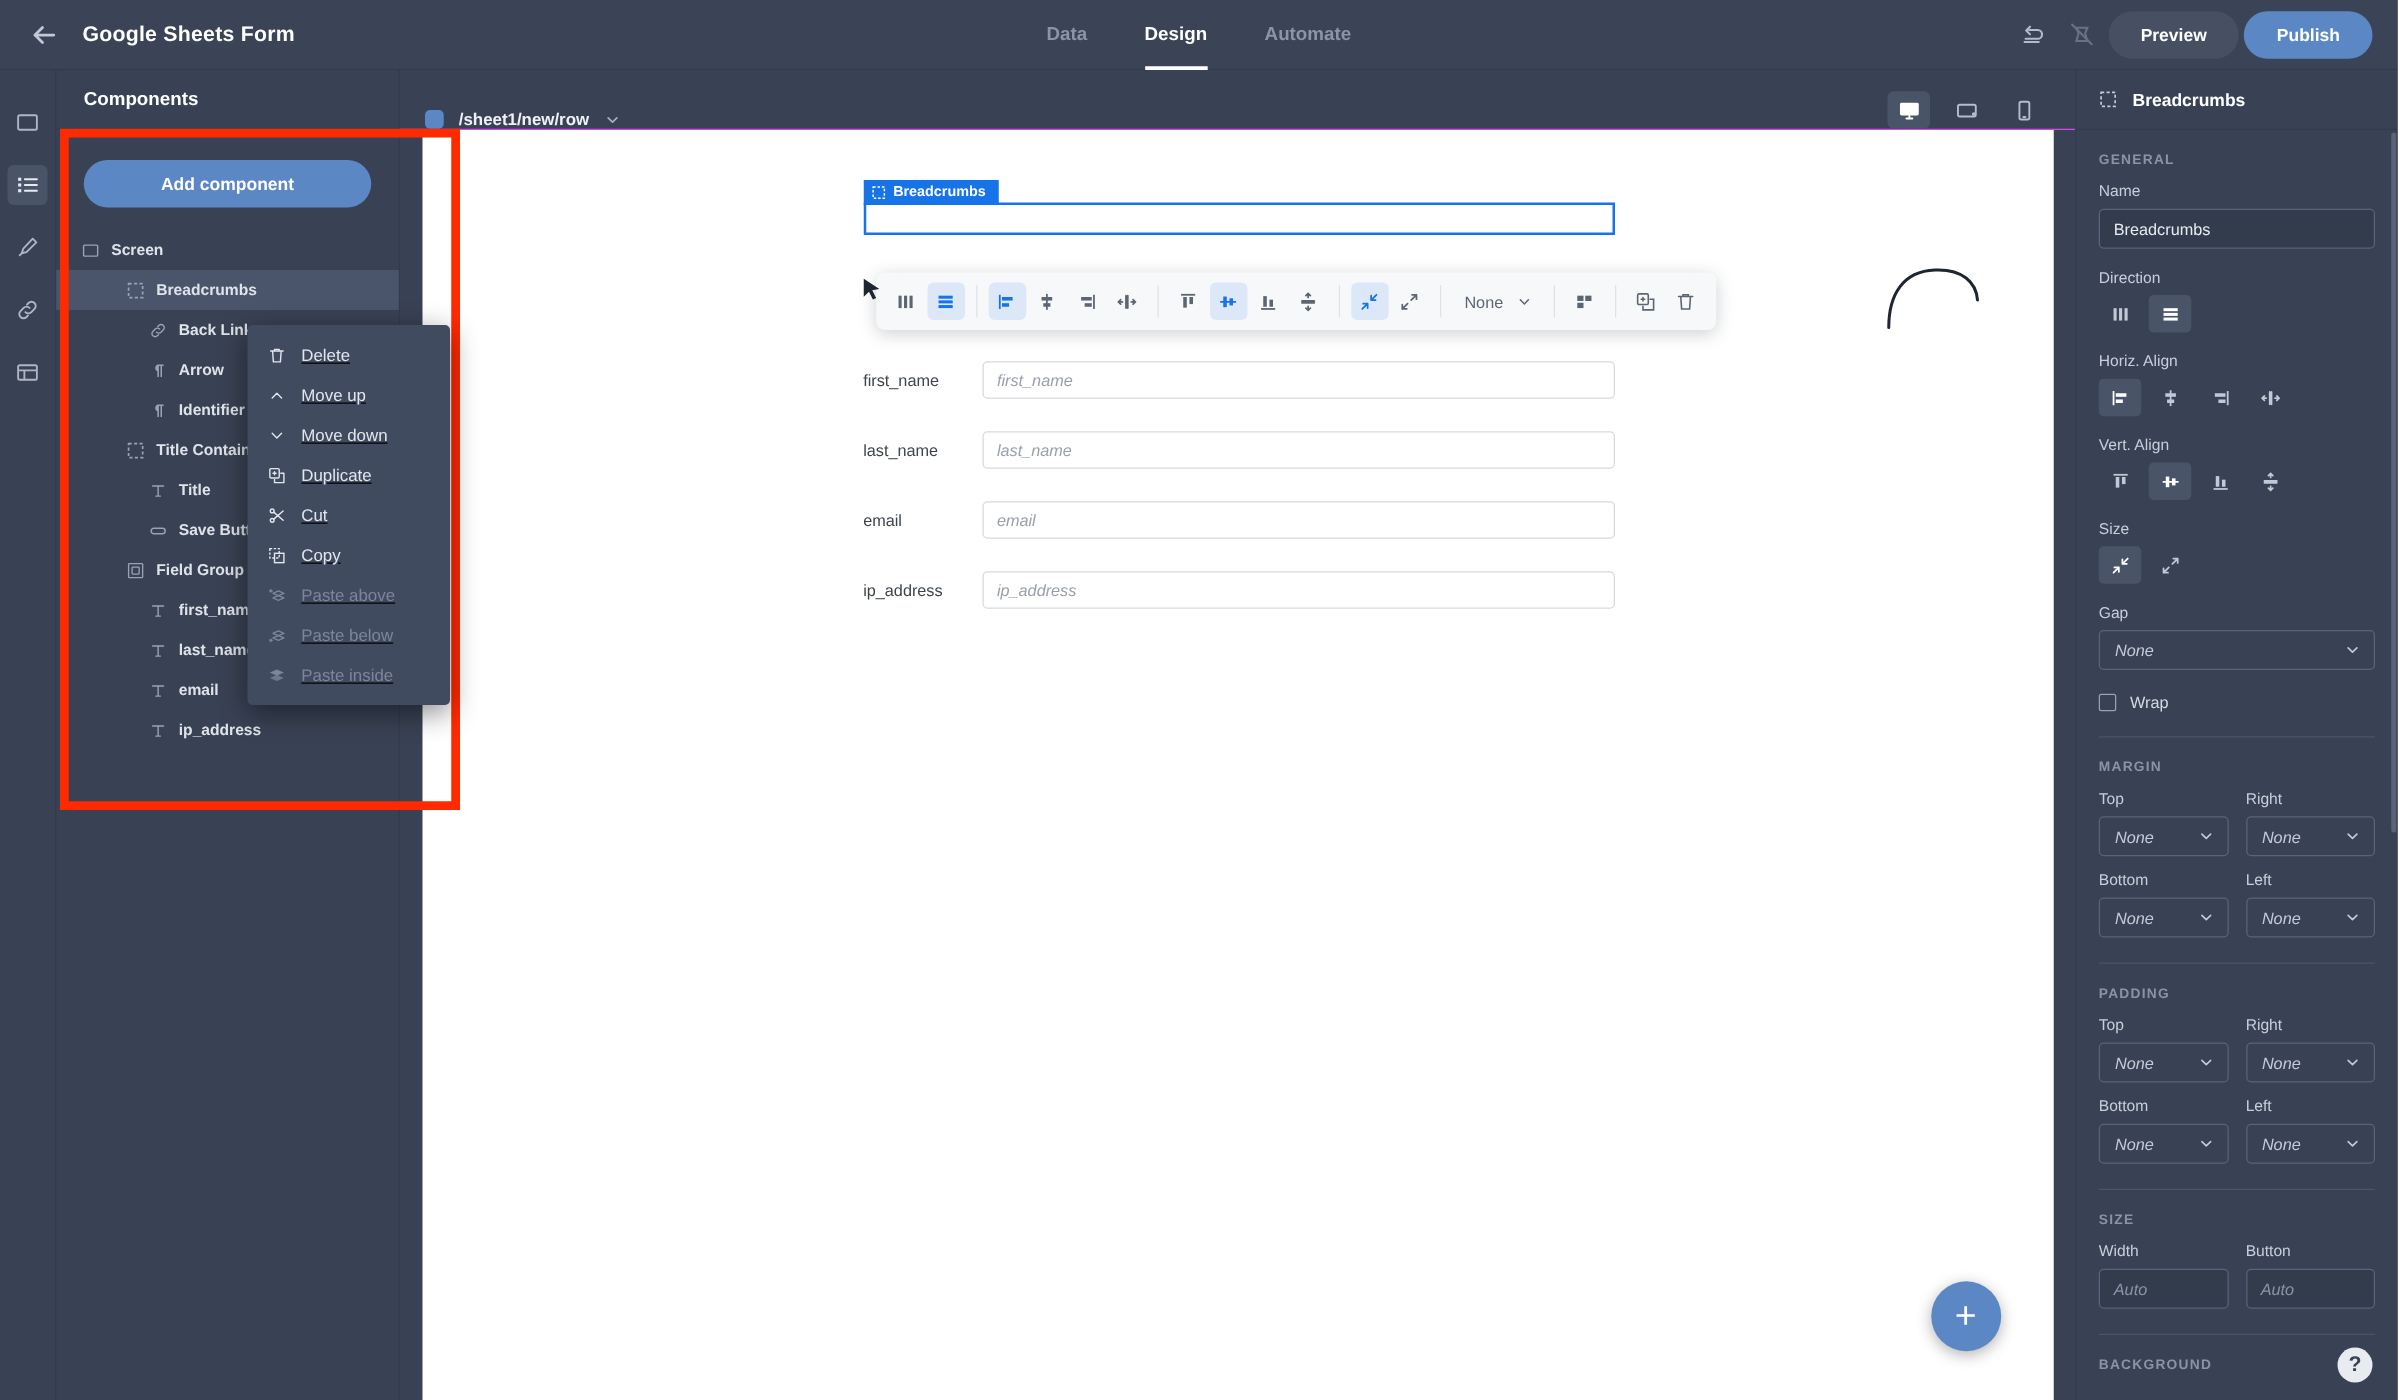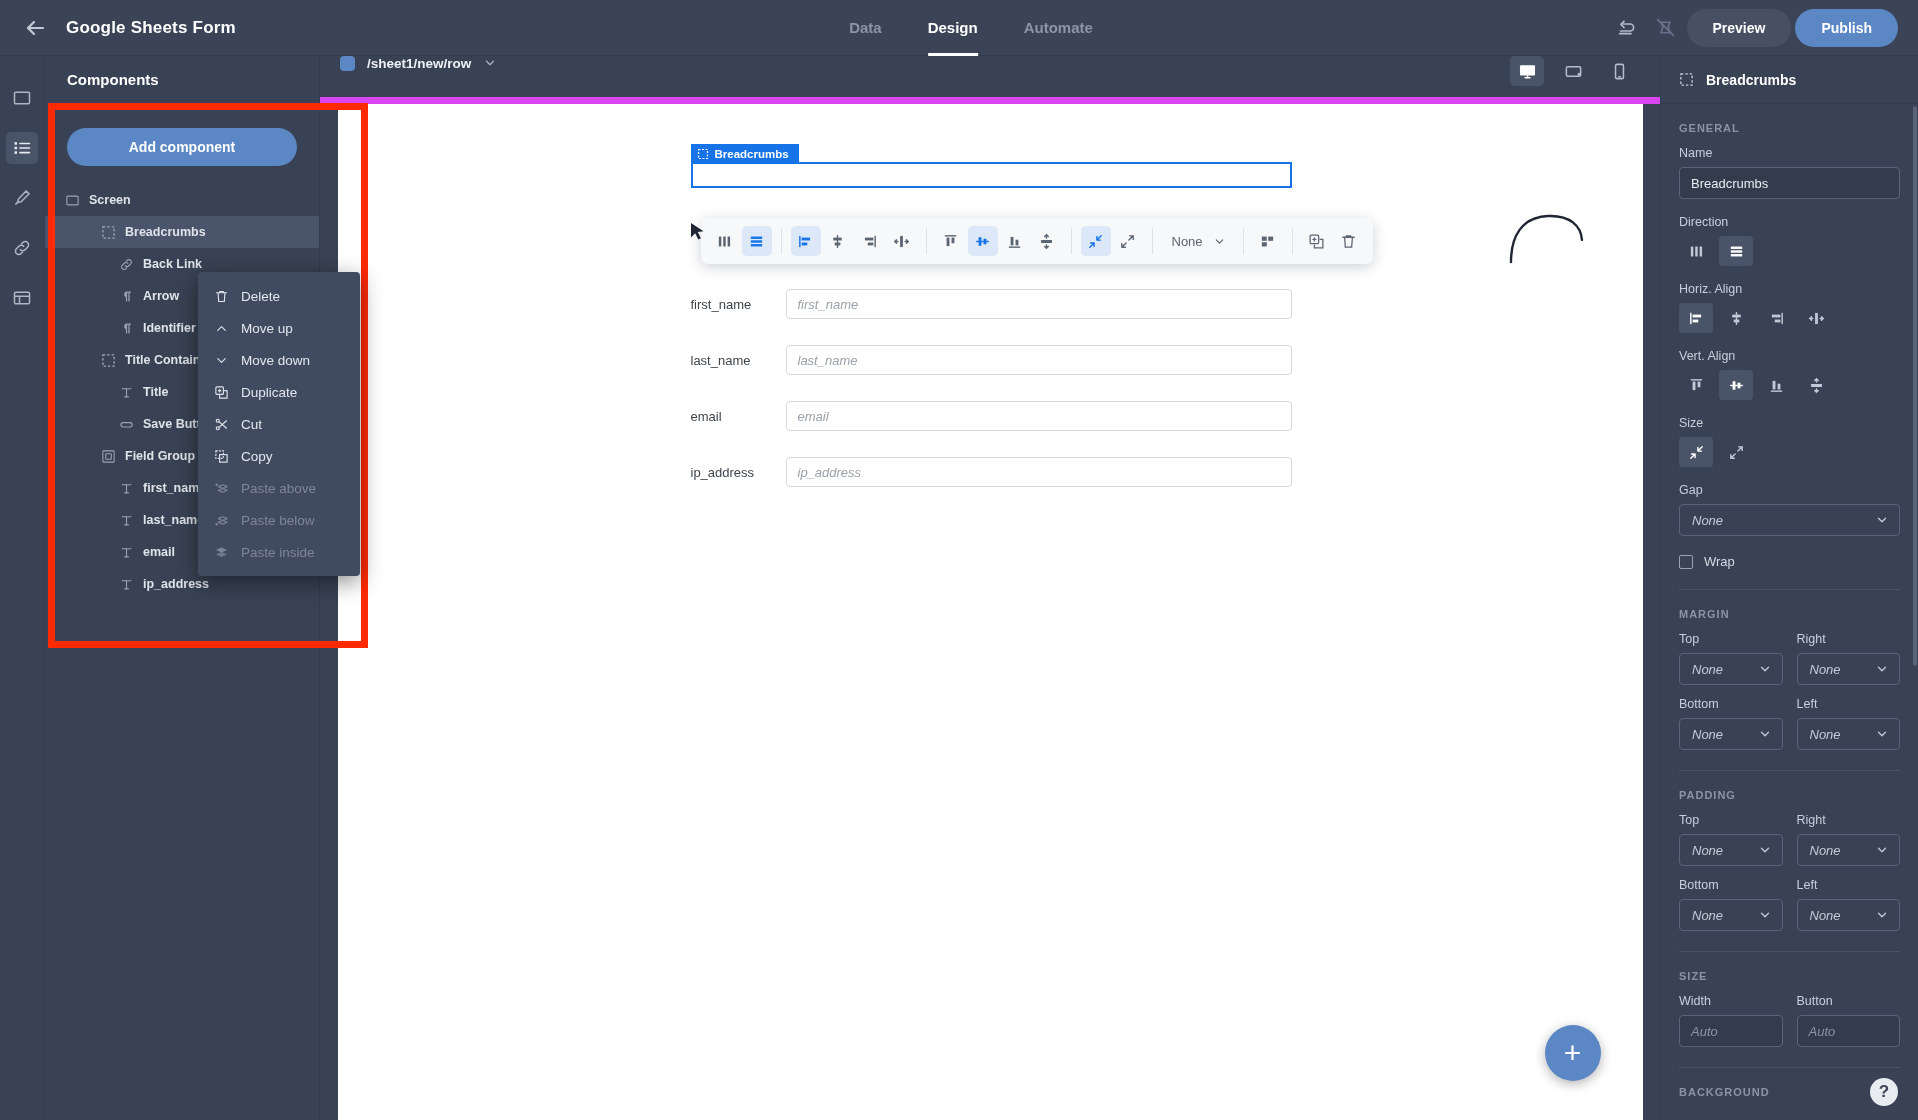--- a/index.html
+++ b/index.html
@@ -22,21 +22,21 @@
     width: 26px; height: 26px; margin-left: 22px;
     display: flex; align-items: center; justify-content: center;
     color: #c3c9d6; cursor: pointer;
   }
   .app-title {
     margin-left: 18px; color: #ffffff;
     font-size: 17px; font-weight: bold; letter-spacing: .2px;
   }
   .nav-tabs {
     position: absolute; left: 50%; transform: translateX(-50%);
-    display: flex; gap: 46px; align-items: center; height: 56px; margin-left: 12px;
+    display: flex; gap: 46px; align-items: center; height: 56px;
   }
   .nav-tab {
     color: #8c94a6; font-size: 15px; font-weight: bold;
     cursor: pointer; position: relative; height: 56px;
     display: flex; align-items: center;
   }
   .nav-tab.active { color: #ffffff; }
   .nav-tab.active::after {
     content: ""; position: absolute; left: 0; right: 0; bottom: 0;
     height: 3px; background: #ffffff;
@@ -96,24 +96,24 @@
     color: #dfe3ea; font-size: 12.5px; font-weight: bold; cursor: pointer;
   }
   .tree-row.selected { background: #4a556b; }
   .tree-icon {
     width: 18px; height: 18px; margin-right: 8px; flex: 0 0 18px;
     display: flex; align-items: center; justify-content: center; color: #9aa2b3;
   }
 
   
   .ctx-menu {
-    position: absolute; left: 198px; top: 272px; width: 162px;
+    position: absolute; left: 198px; top: 260px; width: 162px;
     background: #414b60; border-radius: 4px;
     box-shadow: 0 6px 22px rgba(0,0,0,.45);
-    padding: 8px 0; z-index: 40;
+    padding: 8px 0; z-index: 40; text-decoration: underline;
   }
   .ctx-item {
     height: 32px; display: flex; align-items: center; padding-left: 14px;
     color: #e2e6ee; font-size: 13.5px; cursor: pointer;
   }
   .ctx-item.disabled { color: #7d8599; cursor: default; }
   .ctx-icon {
     width: 18px; height: 18px; margin-right: 11px; flex: 0 0 18px;
     display: flex; align-items: center; justify-content: center;
   }
@@ -123,22 +123,22 @@
     position: absolute; left: 48px; top: 103px; width: 320px; height: 545px;
     border: 7px solid #ff2a00; z-index: 30; pointer-events: none;
   }
 
   
   .canvas-wrap {
     position: absolute; left: 320px; top: 56px; right: 258px; bottom: 0;
     background: #394254;
   }
   .canvas-topbar {
-    height: 48px; display: flex; align-items: flex-start; padding-left: 20px;
-    border-bottom: 7px solid #d946ef; position: relative;
+    height: 48px; display: flex; align-items: flex-end; padding-left: 20px;
+    border-bottom: 1px solid #d946ef; position: relative;
   }
   .route-chip {
     width: 15px; height: 15px; border-radius: 4px; background: #5b87c4;
     margin-right: 12px;
   }
   .route-text { color: #eef1f6; font-size: 13.5px; font-weight: bold; }
   .route-caret { margin-left: 12px; color: #aab1c0; display: flex; }
   .devices {
     position: absolute; right: 24px; display: flex; gap: 12px; align-items: center;
   }

